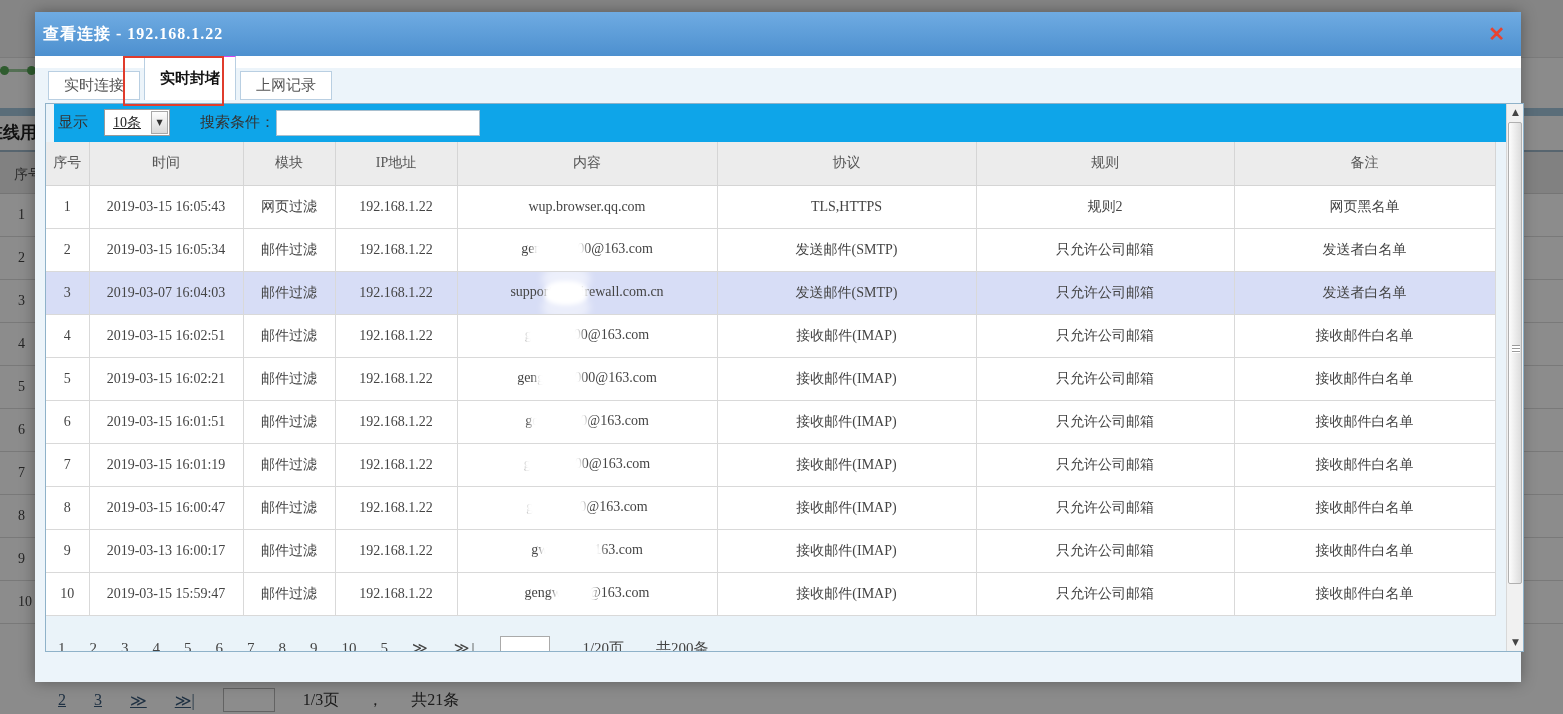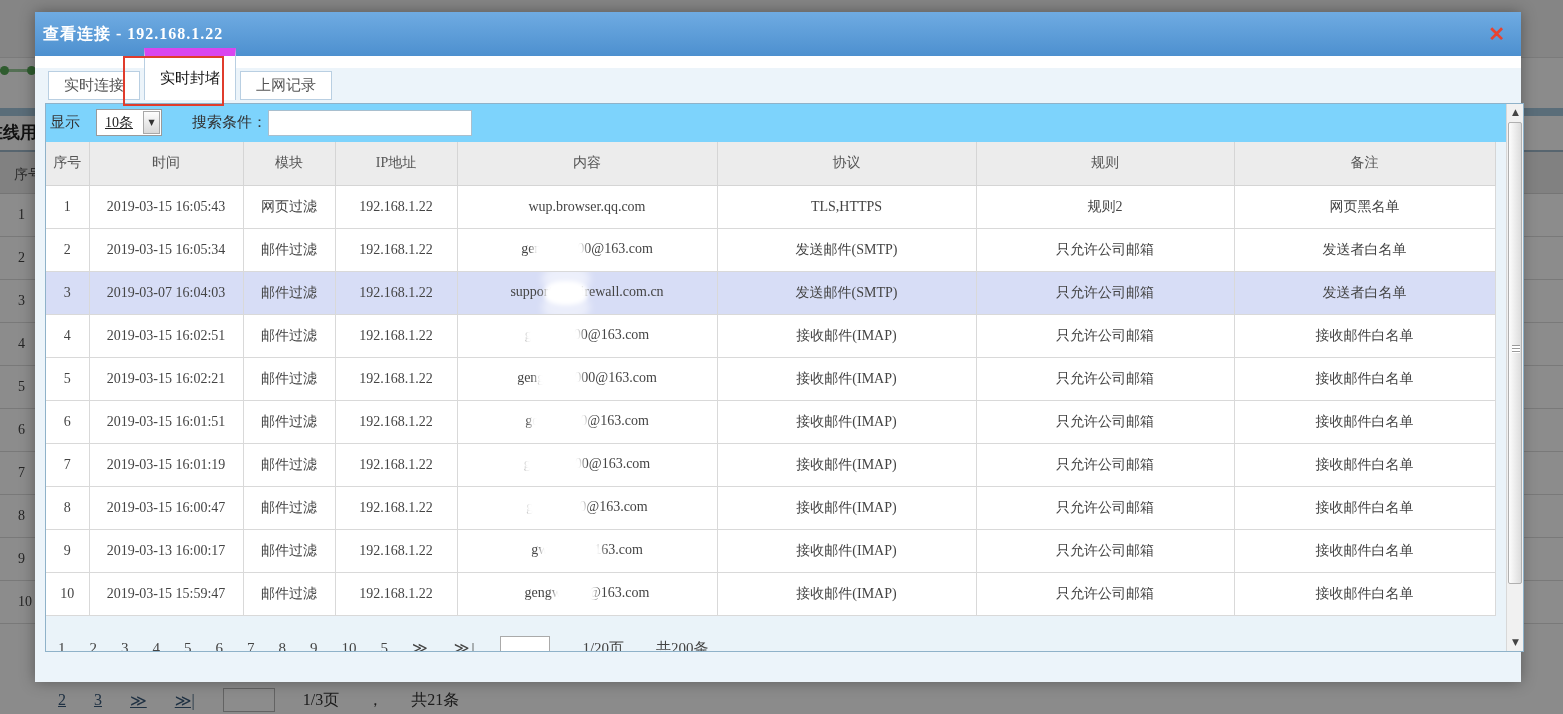--- a/index.html
+++ b/index.html
@@ -30,26 +30,26 @@
   #modal-header { position:absolute; left:0; top:0; width:100%; height:44px;
     background:linear-gradient(#6fabe2,#4d90cf); }
   #modal-title { position:absolute; left:8px; top:12px; color:#fff; font-size:16px; font-weight:bold; letter-spacing:1px; }
   #modal-close { position:absolute; right:16px; top:10px; color:#e8432f; font-size:20px; font-weight:bold; cursor:pointer; font-family:"Liberation Sans",sans-serif; }
   #modal-whitestrip { position:absolute; left:0; top:44px; width:100%; height:12px; background:#fff; }
 
   
   #tabs { position:absolute; left:13px; top:52px; height:36px; display:flex; align-items:flex-end; }
   .tab { height:29px; padding:0 15px; background:#fff; border:1px solid #b9cfe2; color:#555;
     font-size:15px; display:flex; align-items:center; cursor:pointer; margin-right:4px; }
-  .tab.active { height:52px; border-top:8px solid #d946ef; border-bottom:none; font-weight:normal; color:#111; position:relative; z-index:2; }
+  .tab.active { height:44px; border-top:1px solid #d946ef; border-bottom:none; font-weight:bold; color:#111; position:relative; z-index:2; }
   #tab-annotation { position:absolute; left:88px; top:44px; width:101px; height:50px; border:2px solid #e03c2c; z-index:3; pointer-events:none; }
 
   
   #panel { position:absolute; left:10px; top:91px; width:1479px; height:549px; border:1px solid #8fb2c9; background:#eaf3f9; overflow:hidden; }
-  #filter-row { position:absolute; left:0; top:0; width:100%; height:38px; background:#7dd3fc; }
+  #filter-row { position:absolute; left:8px; top:0; width:100%; height:38px; background:#0ea5e9; }
   #display-label { position:absolute; left:4px; top:9px; font-size:15px; color:#333; }
   #pagesize-select { position:absolute; left:50px; top:5px; width:66px; height:27px; background:#fff; border:1px solid #9a9a9a; cursor:pointer; }
   #pagesize-value { position:absolute; left:8px; top:4px; font-size:14px; color:#222;text-decoration:underline; }
   #pagesize-btn { position:absolute; right:1px; top:1px; width:17px; height:23px; background:linear-gradient(#fdfdfd,#d9d9d9); border:1px solid #a8a8a8; font-size:8px; color:#333; text-align:center; line-height:22px; font-family:"DejaVu Sans",sans-serif; }
   #search-label { position:absolute; left:146px; top:9px; font-size:15px; color:#333; }
   #search-input { position:absolute; left:222px; top:6px; width:204px; height:26px; border:1px solid #a9bfce; background:#fff; font-size:14px; padding:0 6px; }
 
   
   #blk-table { position:absolute; left:0; top:38px; width:1449px; border-collapse:collapse; table-layout:fixed; background:#fff; }
   #blk-table th { background:#ececec; color:#555; font-weight:normal; font-size:14px; height:43px; border:1px solid #d5d5d5; border-top:none; }

